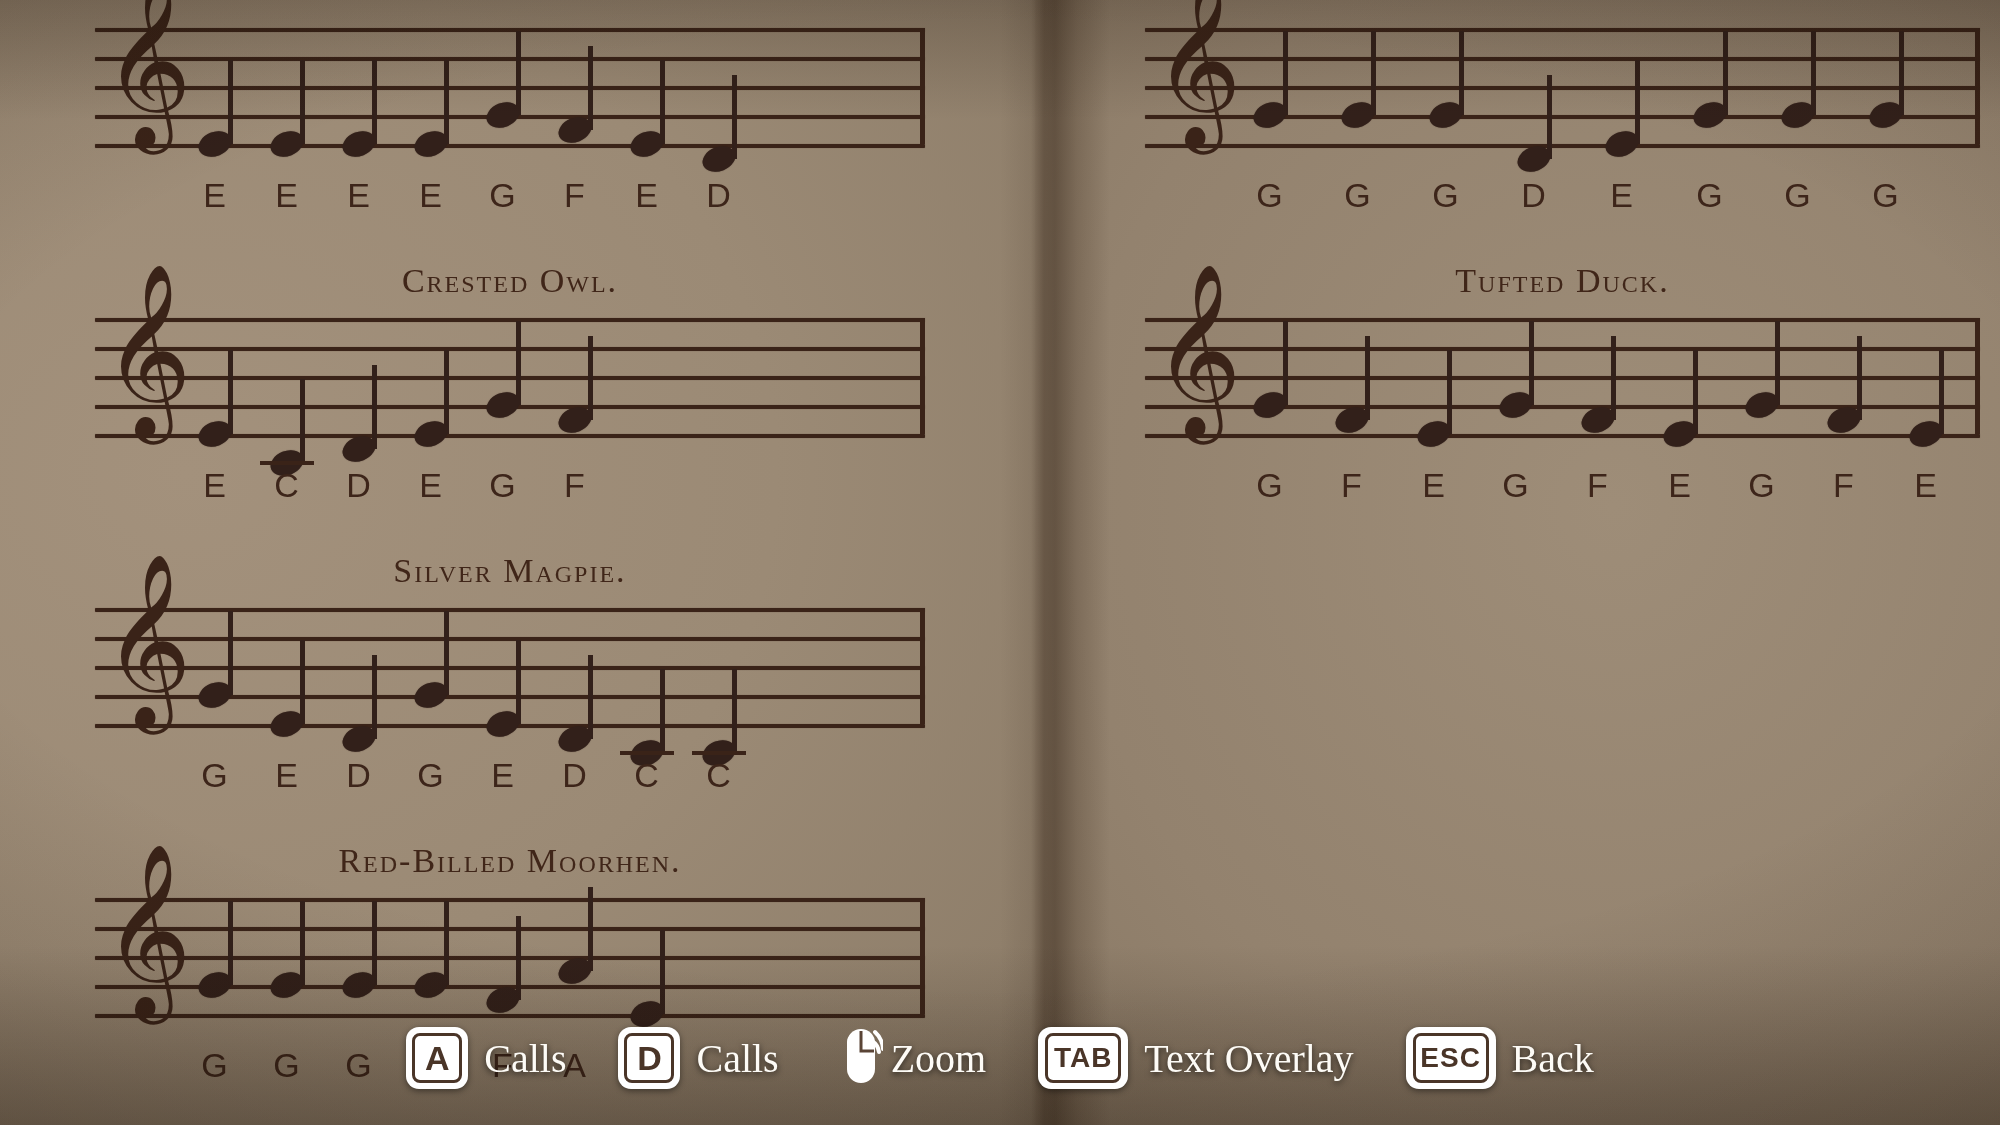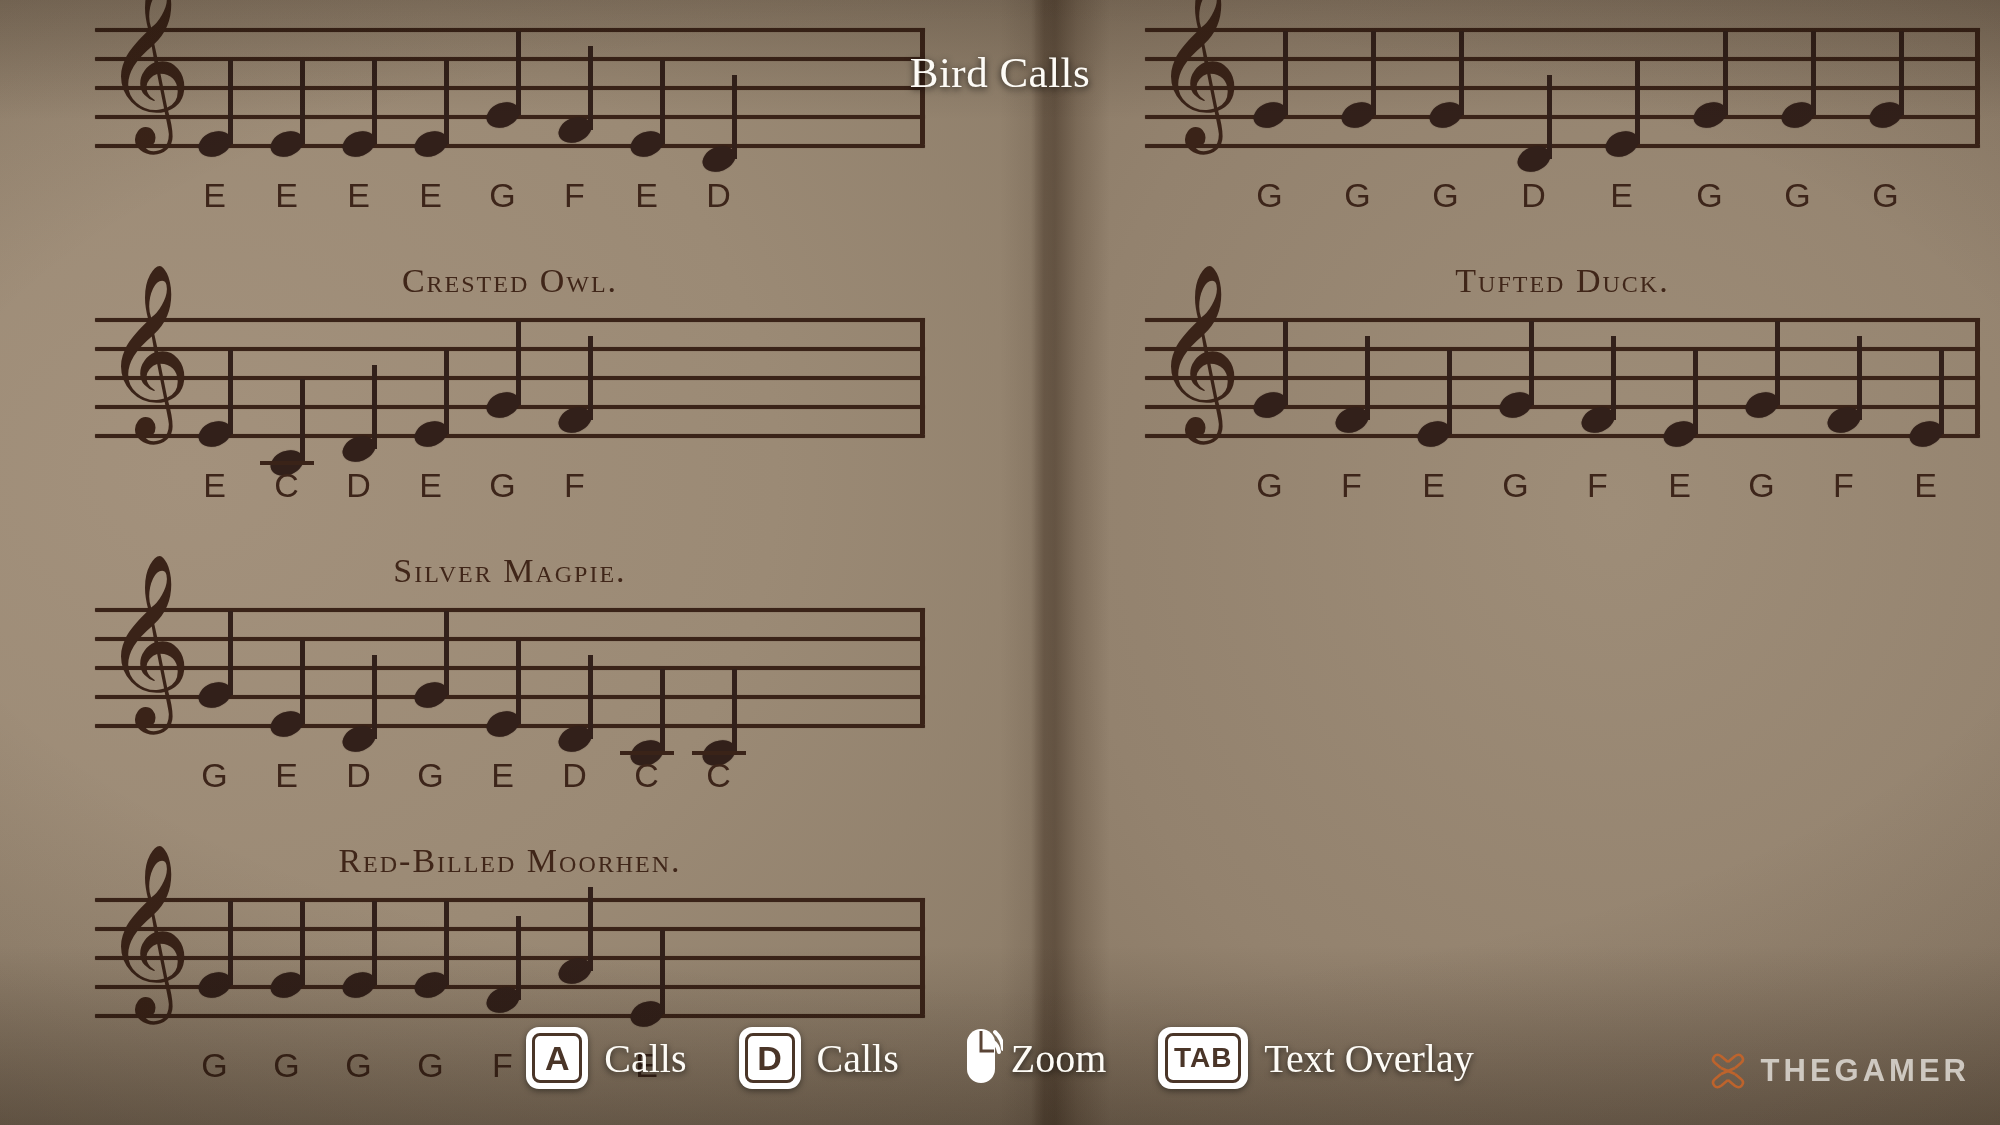--- a/index.html
+++ b/index.html
@@ -407,21 +407,20 @@
         <span style="width: 82px;">F</span>
         <span style="width: 82px;">E</span>
       </div>
       <div class="birdname" style="left: 1145px; width: 835px; top: 262px;">Tufted Duck.</div>
     </div>
 
   <div id="topshade"></div>
   <div id="botshade"></div>
   <div id="vignette"></div>
 
-  <div id="title">Bird Calls</div>
 
   <div id="hintbar">
       <div class="hint">
         <div class="key sq">
           <div class="inner"></div>
           <span>A</span>
         </div>
         <div class="label">Calls</div>
       </div>
       <div class="hint">
@@ -441,29 +440,23 @@
           </svg></div>
         <div class="label">Zoom</div>
       </div>
       <div class="hint">
         <div class="key wide">
           <div class="inner"></div>
           <span>TAB</span>
         </div>
         <div class="label">Text Overlay</div>
       </div>
+      <div class="hint">
+        <div class="key wide">
+          <div class="inner"></div>
+          <span>ESC</span>
+        </div>
+        <div class="label">Back</div>
+      </div>
     </div>
 
-  <div id="watermark">
-    <svg width="40" height="40" viewBox="0 0 40 40">
-      <g fill="none" stroke="#c4642a" stroke-width="2.6">
-        <path d="M20 11 L13.5 5.5 Q9 2 6.2 5.5 Q3.4 9 7 12 L13 17"></path>
-        <path d="M20 11 L26.5 5.5 Q31 2 33.8 5.5 Q36.6 9 33 12 L27 17"></path>
-        <path d="M20 29 L13.5 34.5 Q9 38 6.2 34.5 Q3.4 31 7 28 L13 23"></path>
-        <path d="M20 29 L26.5 34.5 Q31 38 33.8 34.5 Q36.6 31 33 28 L27 23"></path>
-        <path d="M13 17 L20 20 L27 17"></path>
-          <path d="M13 23 L20 20 L27 23"></path>
-      </g>
-    </svg>
-    <div id="wm-text">THEGAMER</div>
-  </div>
 
 </div>
 
 </body></html>

